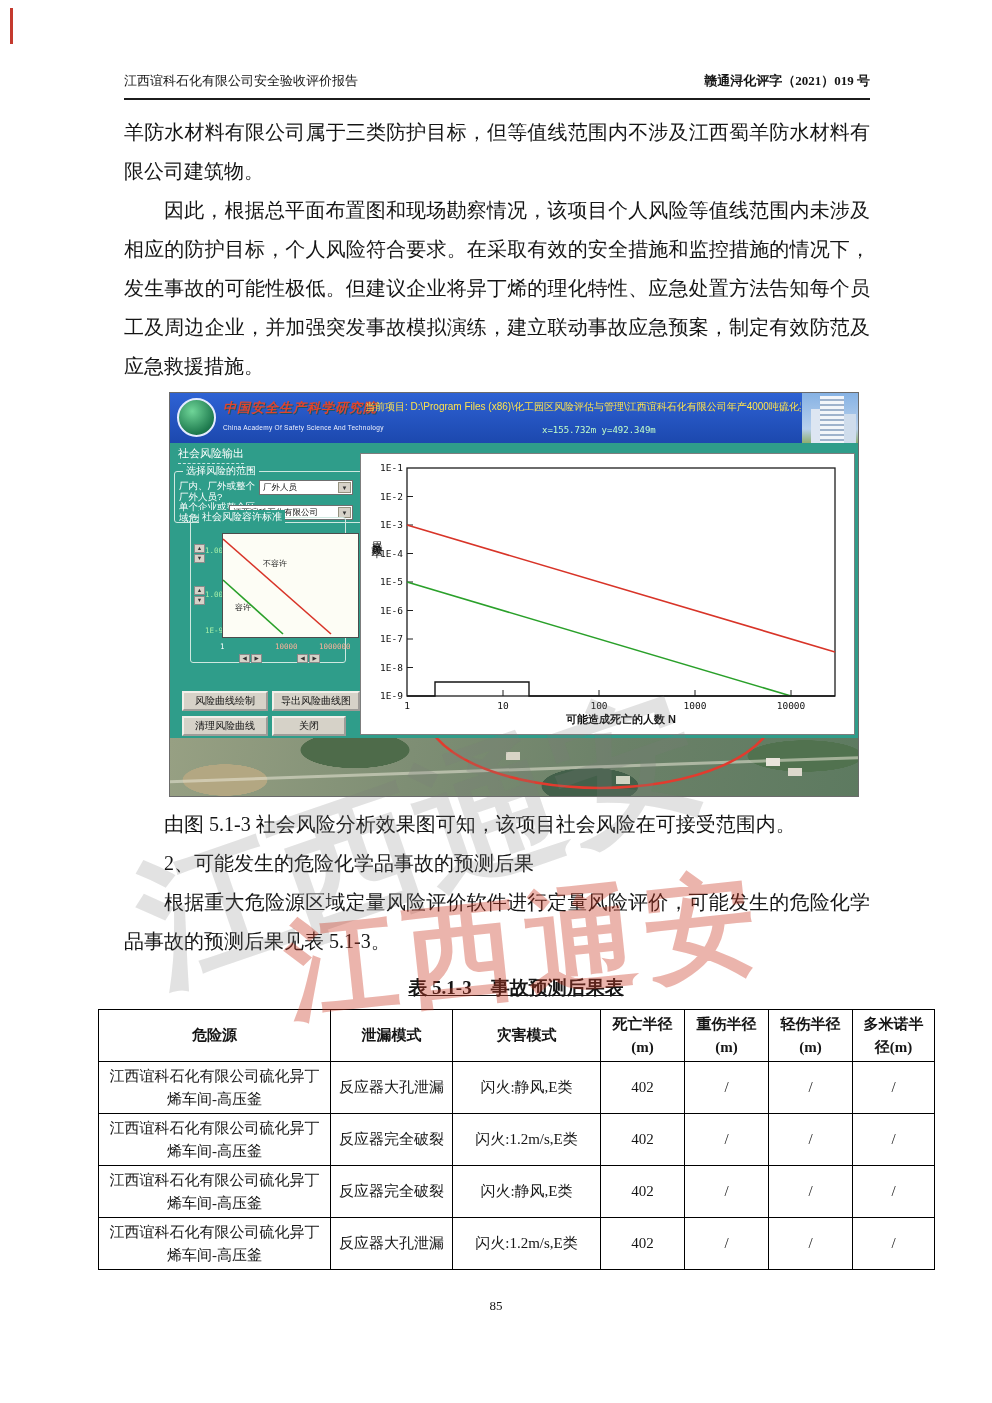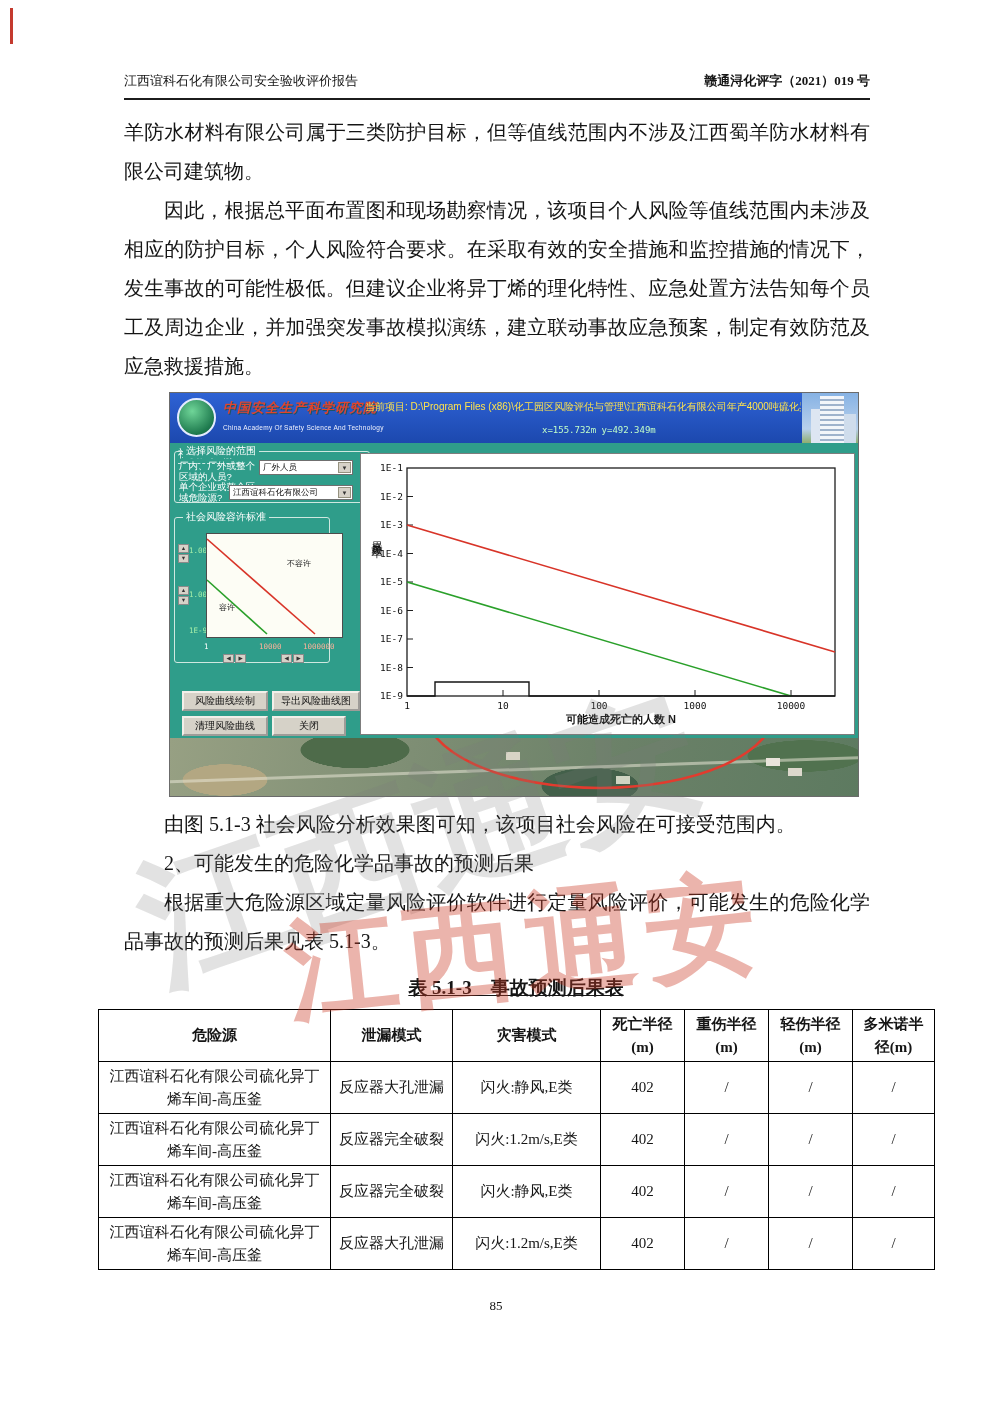--- a/index.html
+++ b/index.html
@@ -39,22 +39,22 @@
   .building .tower { position:absolute; left:18px; top:3px; width:24px; height:47px;
               background:repeating-linear-gradient(180deg,#f2f5fa 0 3px,#9eb2cc 3px 5px);
               box-shadow:-12px 10px 0 -3px #dde6f2, 16px 14px 0 -4px #cfdcec; }
 
   .app-body { position:absolute; left:0; top:50px; width:690px; height:295px; background:#2f9d8a; }
   .out-label { position:absolute; left:8px; top:3px; color:#fff; font-size:11px;
                border-bottom:1px dashed rgba(255,255,255,.75); padding-bottom:2px; }
   .group { position:absolute; border:1px solid #cfe8e0; border-radius:3px; }
   .group-title { position:absolute; top:-8px; left:8px; background:#2f9d8a; color:#fff;
                  font-size:10px; padding:0 3px; white-space:nowrap; }
-  .g1 { left:4px; top:8px; width:196px; height:52px; }
-  .g2 { left:4px; top:74px; width:156px; height:146px; }
+  .g1 { left:4px; top:28px; width:196px; height:52px; }
+  .g2 { left:20px; top:74px; width:156px; height:146px; }
   .lbl { position:absolute; color:#fff; font-size:9.5px; line-height:11px; white-space:nowrap; }
   .dd { position:absolute; height:15px; background:#fff; border:1px solid #6f6f6f;
         font-size:8.5px; color:#111; display:flex; align-items:center; padding:0 16px 0 3px;
         white-space:nowrap; overflow:hidden; }
   .dd .dd-arrow { position:absolute; right:1px; top:1px; bottom:1px; width:13px; background:#d6d2c8;
         border:1px solid #96927f; display:flex; align-items:center; justify-content:center;
         font-size:6px; color:#333; }
 
   .spin { position:absolute; width:11px; display:flex; flex-direction:column; gap:1px; }
   .spin .sb { height:9px; background:#d6d2c8; border:1px solid #8a8a8a; font-size:5.5px;
@@ -140,21 +140,21 @@
       </div>
 
       <div class="app-body">
 
         <div class="out-label">社会风险输出</div>
 
         <div class="group g1">
           <div class="group-title">选择风险的范围</div>
           <div class="lbl" style="left:4px; top:8px;">
             <span>厂内、厂外或整个</span><br>
-            <span>区域的人员?</span>
+            <span>厂外人员?</span>
           </div>
           <div class="dd" style="left:84px; top:8px; width:94px;">
             <span>厂外人员</span>
             <span class="dd-arrow">▼</span>
           </div>
           <div class="lbl" style="left:4px; top:29px;">
             <span>单个企业或整个区</span><br>
             <span>域危险源?</span>
           </div>
           <div class="dd" style="left:54px; top:33px; width:124px;">
@@ -177,21 +177,21 @@
             <div class="sb">▼</div>
           </div>
           <div class="mini-ylab" style="left:14px; top:72px;">1.00E-5</div>
           <div class="mini-ylab" style="left:14px; top:108px;">1E-9</div>
 
           <div class="mini-box">
             <svg width="137" height="105">
               <polyline points="0,5 108,100" fill="none" stroke="#d83428" stroke-width="1.6"></polyline>
               <polyline points="0,46 60,100" fill="none" stroke="#2aa02a" stroke-width="1.6"></polyline>
             </svg>
-            <div class="mini-region" style="left:40px; top:24px;margin-left:40px;">不容许</div>
+            <div class="mini-region" style="left:40px; top:24px;">不容许</div>
             <div class="mini-region" style="left:12px; top:68px;">容许</div>
           </div>
 
           <div class="mini-xlab" style="left:29px;">1</div>
           <div class="mini-xlab red" style="left:84px;">10000</div>
           <div class="mini-xlab red" style="left:128px;">1000000</div>
 
           <div class="hpair" style="left:48px;">
             <div class="sb">◀</div>
             <div class="sb">▶</div>

